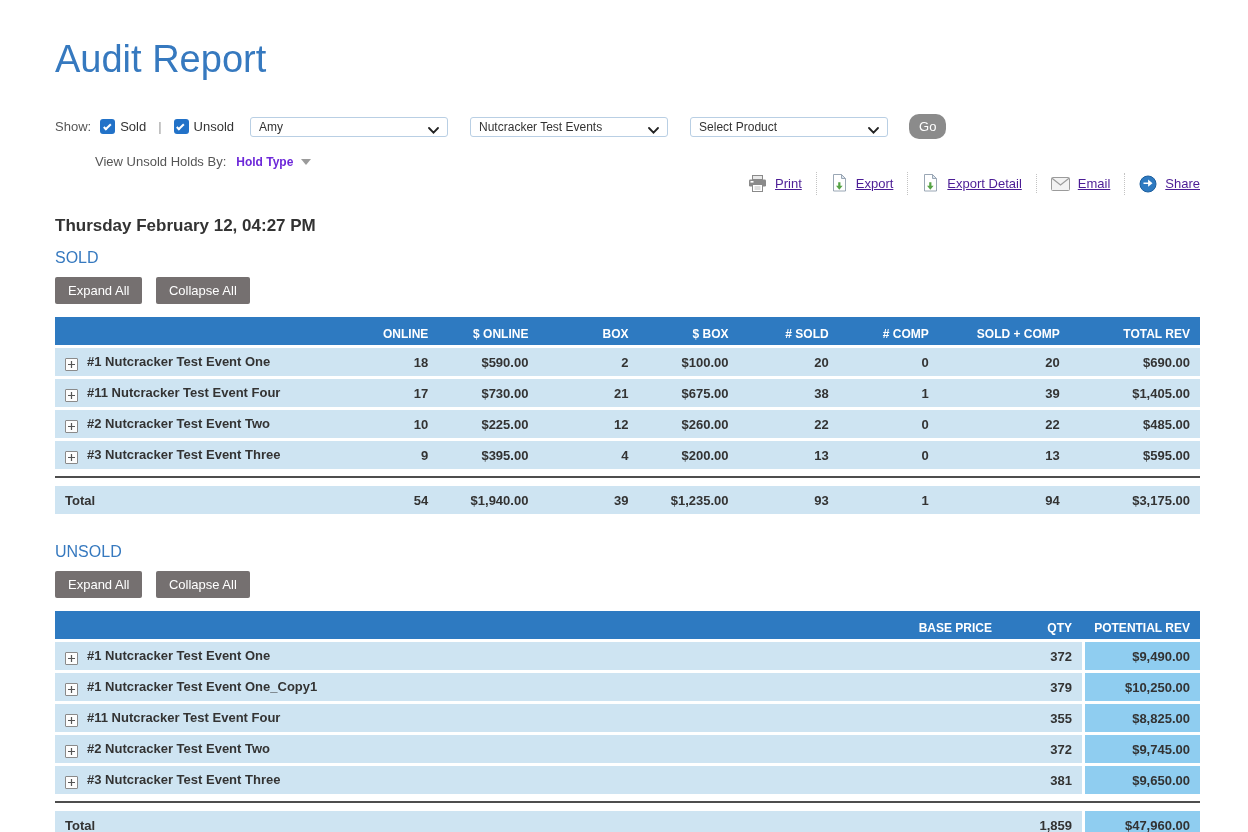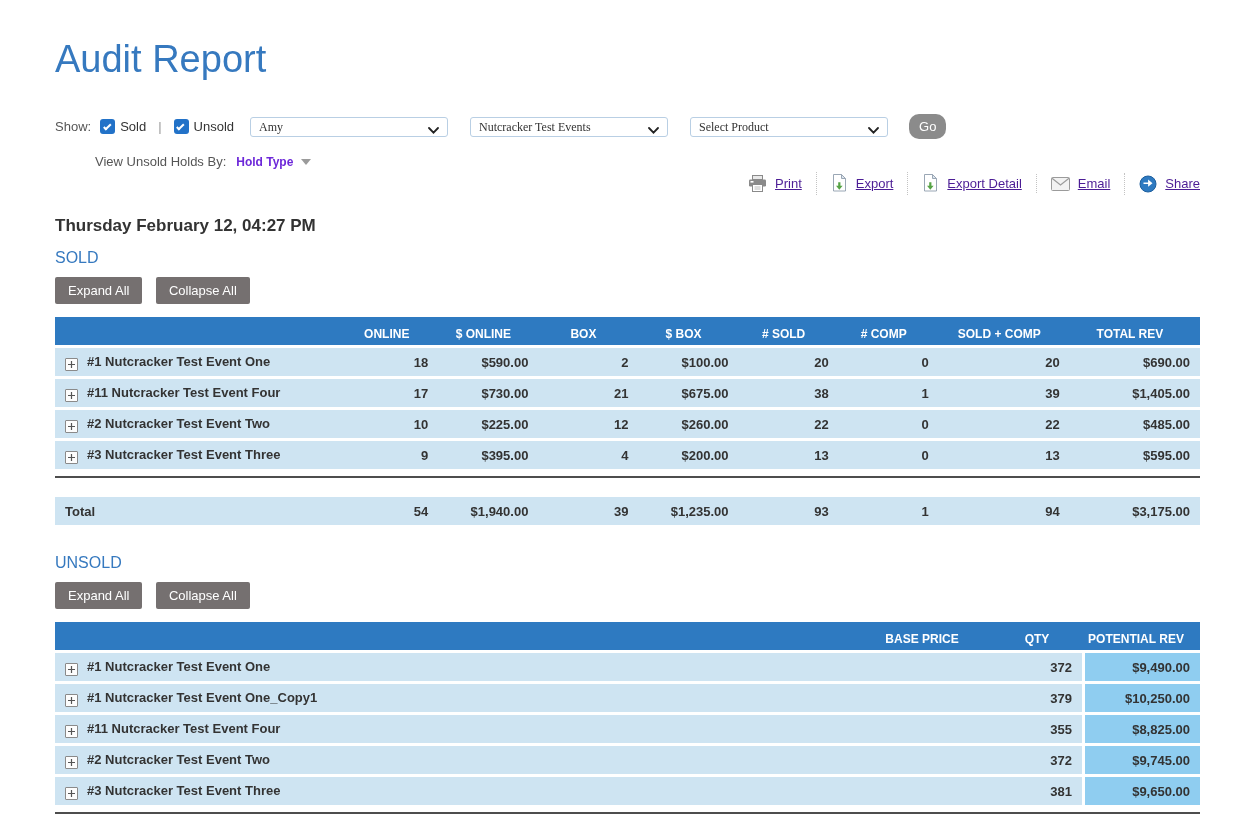--- a/index.html
+++ b/index.html
@@ -30,21 +30,21 @@
     transform: rotate(-45deg) translate(0px, -1px);
   }
   .chk-label { font-size: 13px; color: #333; }
   .pipe { color: #999; font-size: 13px; margin: 0 12px; }
   .select-wrap { position: relative; margin-left: 17px; }
   .select-wrap.first { margin-left: 16px; }
   select {
     appearance: none; -webkit-appearance: none; -moz-appearance: none;
     width: 198px; height: 20px; border: 1px solid #b9cfe4; border-radius: 3px;
     background: #fff; font-size: 12px; color: #333;
-    padding: 0 8px 0 8px; font-family: Liberation Serif, serif;
+    padding: 0 8px 0 8px; font-family: Liberation Sans, sans-serif;
   }
   .select-wrap + .select-wrap { margin-left: 22px; }
   .chevron { position: absolute; right: 9px; top: 10px; pointer-events: none; line-height: 0; }
   .go-btn {
     margin-left: 21px; background: #8b8b8b; color: #fff; border: none;
     font-size: 13px; padding: 5px 10px; border-radius: 10px; cursor: pointer;
     font-family: inherit;
   }
 
   
@@ -72,37 +72,37 @@
   .btn-gray {
     background: #757070; color: #fff; border: none; border-radius: 2px;
     font-size: 13px; padding: 6px 13px; margin-right: 9px; cursor: pointer;
     font-family: inherit;
   }
 
   
   table { width: 100%; border-collapse: separate; border-spacing: 0 3px; table-layout: fixed; }
   thead th {
     background: #2e7ac1; color: #fff; font-size: 12px; font-weight: bold;
-    height: 28px; padding: 6px 10px 0 0; white-space: nowrap;
+    height: 28px; text-align: right; padding: 6px 10px 0 0; white-space: nowrap;
   }
   tbody td {
     background: #cee4f2; color: #333; font-size: 13px; font-weight: bold;
     height: 28px; text-align: right; padding: 0 10px 0 0; white-space: nowrap;
     overflow: hidden;
   }
   th.name-col, td.name-col { text-align: left; padding: 0 0 0 10px; }
   td.hl { background: #8fcdf0; border-left: 3px solid #fff; }
 
   .expander {
     display: inline-flex; align-items: center; justify-content: center;
     width: 13px; height: 13px; border: 1px solid #8a8a8a; border-radius: 1px;
     background: #fdfdfd; padding: 0; margin-right: 9px; vertical-align: -2px;
     cursor: pointer; line-height: 0;
   }
-  .total-block { border-top: 2px solid #4d4d4d; margin-top: 4px; padding-top: 16px; }
+  .total-block { border-top: 2px solid #4d4d4d; margin-top: 4px; padding-top: 5px; }
   .total-block td { font-weight: bold; }
   .section-gap { height: 26px; }
 </style>
 </head>
 <body>
 
 <div class="container">
 
   <h1 class="page-title">Audit Report</h1>
 

